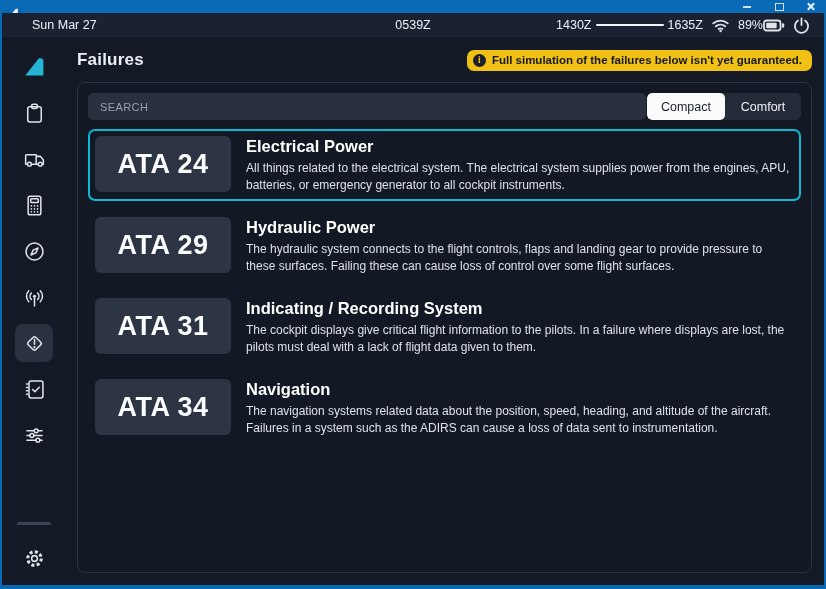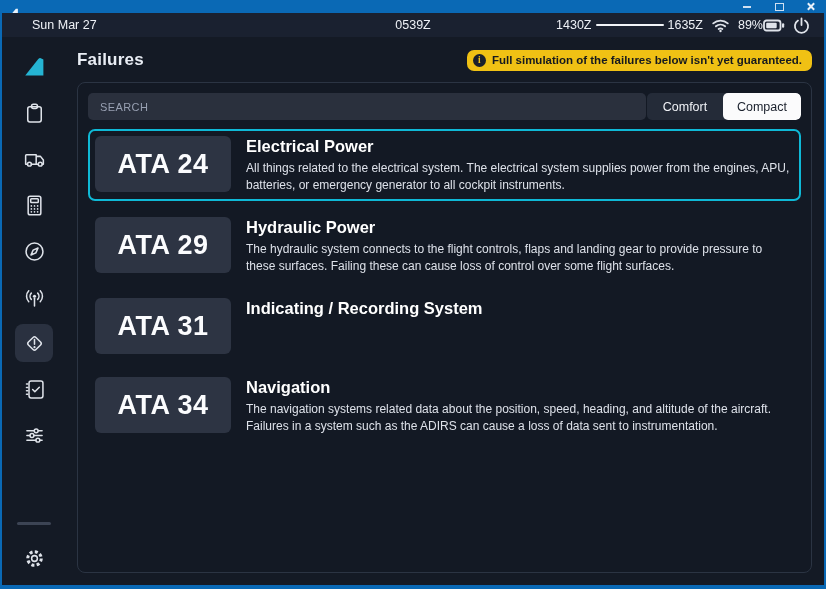--- a/index.html
+++ b/index.html
@@ -243,22 +243,22 @@
       <div class="warn-badge">
         <span class="warn-ico">i</span>
         <span>Full simulation of the failures below isn't yet guaranteed.</span>
       </div>
     </div>
 
     <div class="panel">
       <div class="toolbar">
         <input class="search" type="text" placeholder="SEARCH" style="">
         <div class="view-toggle" id="view-toggle">
+            <button class="view-btn active">Compact</button>
             <button class="view-btn">Comfort</button>
-            <button class="view-btn active">Compact</button>
           </div>
       </div>
       <div class="cards" id="cards">
   <div class="card highlight">
     <div class="ata-badge">ATA 24</div>
     <div class="card-text">
       <div class="card-title">Electrical Power</div>
       <div class="card-desc">All things related to the electrical system. The electrical system supplies power from the engines, APU, batteries, or emergency generator to all cockpit instruments.</div>
     </div>
   </div>
@@ -268,20 +268,21 @@
     <div class="card-text">
       <div class="card-title">Hydraulic Power</div>
       <div class="card-desc">The hydraulic system connects to the flight controls, flaps and landing gear to provide pressure to these surfaces. Failing these can cause loss of control over some flight surfaces.</div>
     </div>
   </div>
 
   <div class="card">
     <div class="ata-badge">ATA 31</div>
     <div class="card-text">
       <div class="card-title">Indicating / Recording System</div>
+      <div class="card-desc">The cockpit displays give critical flight information to the pilots. In a failure where displays are lost, the pilots must deal with a lack of flight data given to them.</div>
     </div>
   </div>
 
   <div class="card">
     <div class="ata-badge">ATA 34</div>
     <div class="card-text">
       <div class="card-title">Navigation</div>
       <div class="card-desc">The navigation systems related data about the position, speed, heading, and altitude of the aircraft. Failures in a system such as the ADIRS can cause a loss of data sent to instrumentation.</div>
     </div>
   </div>

